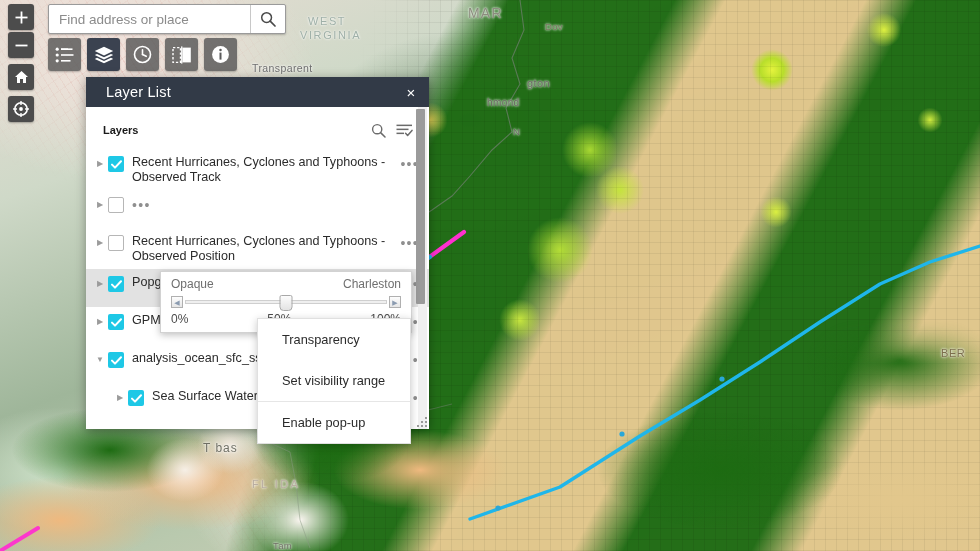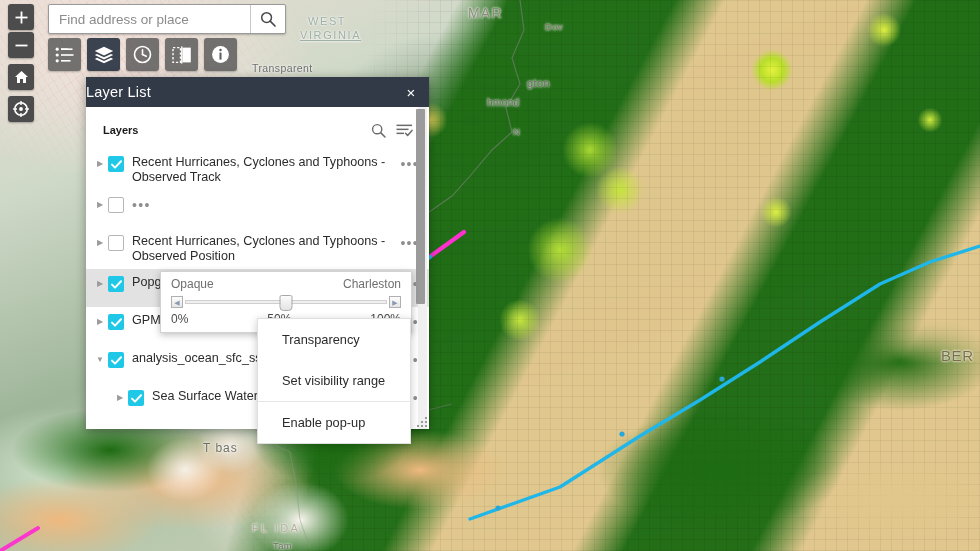--- a/index.html
+++ b/index.html
@@ -190,21 +190,21 @@
     background: #ffffff;
     box-shadow: 0 2px 10px rgba(0,0,0,.35);
     display:flex; flex-direction:column;
     overflow:hidden;
   }
   #panel-header {
     height: 30px;
     background: #323a47;
     color:#fff;
     display:flex; align-items:center;
-    padding: 0 8px 0 0;
+    padding: 0 8px 0 20px;
     flex: 0 0 auto;
   }
   #panel-title { font-size: 14.5px; flex:1; letter-spacing:.2px; }
   #panel-close {
     width: 20px; height:20px;
     display:flex; align-items:center; justify-content:center;
     cursor:pointer; font-size:15px; line-height:1;
   }
   #panel-body {
     flex:1;
@@ -403,30 +403,30 @@
         <path d="M 470 519 L 560 487 L 640 436 L 700 400 L 760 362 L 820 322
                  L 880 284 L 930 262 L 980 246" stroke="#1fb6ea" stroke-width="3.4" fill="none" stroke-linecap="round" stroke-linejoin="round"></path>
         <circle cx="722" cy="379" r="2.6" fill="#2aa7d8"></circle>
         <circle cx="622" cy="434" r="2.6" fill="#2aa7d8"></circle>
         <circle cx="498" cy="508" r="2.6" fill="#2aa7d8"></circle>
       </g>
     </svg>
 
     <div id="map-labels">
         <div class="map-label" style="left: 308px; top: 15px; font-size: 11px; letter-spacing: 1.6px; color: rgb(159, 176, 168);">WEST</div>
-        <div class="map-label" style="left: 300px; top: 29px; font-size: 11px; letter-spacing: 1.6px; color: rgb(159, 176, 168); text-decoration: underline;">VIRGINIA</div>
+        <div class="map-label" style="left: 300px; top: 29px; font-size: 11px; letter-spacing: 1.6px; color: rgb(159, 176, 168);">VIRGINIA</div>
         <div class="map-label" style="left: 252px; top: 62px; font-size: 10.5px; letter-spacing: 0.4px; color: rgb(110, 110, 110);">Transparent</div>
         <div class="map-label" style="left: 468px; top: 5px; font-size: 14px; letter-spacing: 1.2px; color: rgb(140, 140, 126); text-align: right;">MAR</div>
         <div class="map-label" style="left: 545px; top: 21px; font-size: 9.5px; letter-spacing: 0.3px; color: rgb(122, 117, 96);">Dov</div>
         <div class="map-label" style="left: 527px; top: 41px; font-size: 11px; letter-spacing: 0.4px; color: rgb(106, 106, 98); margin-top: 36px;">gton</div>
         <div class="map-label" style="left: 458px; top: 97px; font-size: 10px; letter-spacing: 0.4px; color: rgb(106, 106, 98); padding-left: 29px;">hmond</div>
         <div class="map-label" style="left: 513px; top: 126px; font-size: 9.5px; letter-spacing: 0.3px; color: rgb(106, 106, 98);">N</div>
-        <div class="map-label" style="left: 941px; top: 347px; font-size: 15px; letter-spacing: 0.6px; color: rgb(125, 111, 77);">BER</div>
+        <div class="map-label" style="left: 941px; top: 347px; font-size: 11px; letter-spacing: 0.6px; color: rgb(125, 111, 77);">BER</div>
         <div class="map-label" style="left: 203px; top: 441px; font-size: 12px; letter-spacing: 1px; color: rgb(111, 111, 100);">T   bas</div>
-        <div class="map-label" style="left: 252px; top: 478px; font-size: 11px; letter-spacing: 2.4px; color: rgb(185, 173, 160); margin-top: 44px;">FL   IDA</div>
+        <div class="map-label" style="left: 252px; top: 478px; font-size: 11px; letter-spacing: 2.4px; color: rgb(185, 173, 160);">FL   IDA</div>
         <div class="map-label" style="left: 273px; top: 540px; font-size: 9.5px; letter-spacing: 0.4px; color: rgb(111, 111, 100);">Tam</div>
       </div>
   </div>
 
   <div class="map-btn" style="top:4px;">
     <svg width="13" height="13" viewBox="0 0 13 13">
       <rect x="5.6" y="0.5" width="1.8" height="12" fill="#fff"></rect>
       <rect x="0.5" y="5.6" width="12" height="1.8" fill="#fff"></rect>
     </svg>
   </div>

